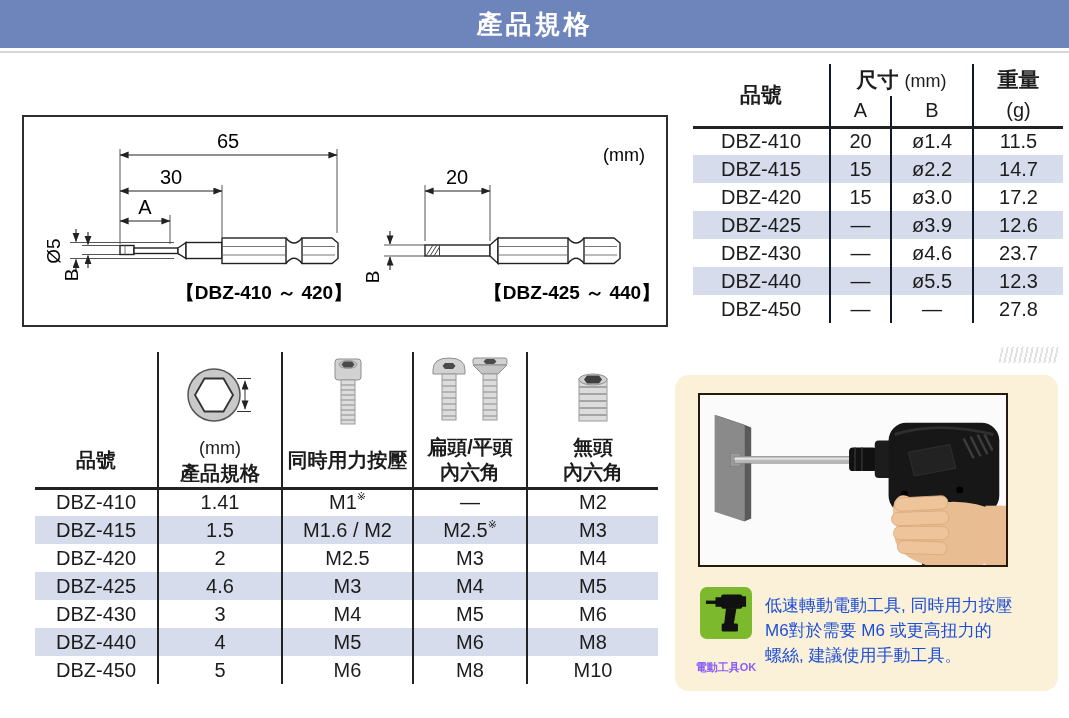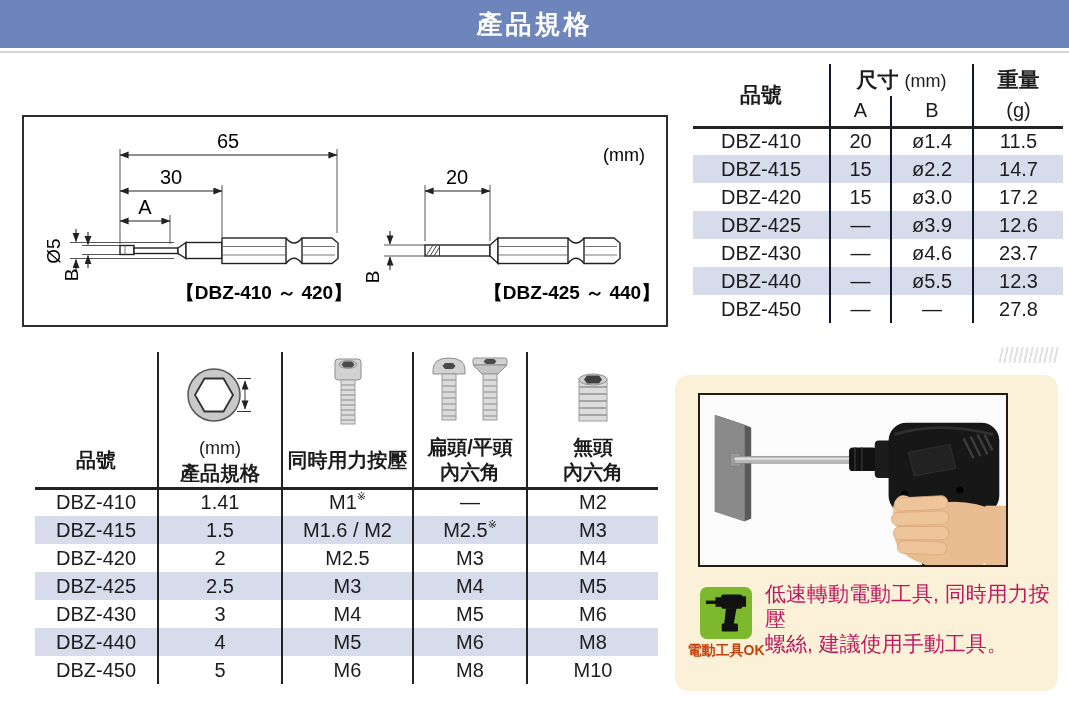--- a/index.html
+++ b/index.html
@@ -36,22 +36,22 @@
   .screw-table tbody tr{height:28px}
   .screw-table td{font-size:20px}
   .screw-table .vl{border-left:2px solid #222}
   .screw-table thead tr.labels th{border-bottom:3px solid #222}
 
   
   .photo-panel{position:absolute;left:675px;top:375px;width:383px;height:316px;background:var(--panel-bg,#faf1d8);border-radius:14px}
   .photo-frame{position:absolute;left:23px;top:18px;width:310px;height:174px;border:2px solid #241a10;background:#fcfcfc;overflow:hidden}
   .tool-ok{position:absolute;left:11px;top:212px;width:80px;text-align:center}
   .tool-ok-icon{width:52px;height:52px;margin:0 auto;background:var(--tool-ok-green,#7cb92c);border-radius:7px;display:flex;align-items:center;justify-content:center}
-  .tool-ok-label{margin-top:3px;font-size:14px;font-weight:bold;color:#c2410c;white-space:nowrap}
-  .note-text{position:absolute;left:90px;top:206px;width:285px;font-size:21px;line-height:25px;color:#be185d}
+  .tool-ok-label{margin-top:21px;font-size:11px;font-weight:bold;color:#8b5cf6;white-space:nowrap}
+  .note-text{position:absolute;left:90px;top:218px;width:285px;font-size:17px;line-height:25px;color:#1d4ed8}
 
   .watermark{position:absolute;left:1000px;top:347px;width:58px;height:16px;opacity:.35;transform:skewX(-12deg);background:repeating-linear-gradient(90deg,#aaa 0 2px,transparent 2px 5px);border-radius:2px}
 </style>
 </head>
 <body>
 
 <svg width="0" height="0" style="position:absolute" aria-hidden="true">
   <defs>
     <marker id="ar" markerWidth="10" markerHeight="8" refX="8.6" refY="3.5" orient="auto-start-reverse" markerUnits="userSpaceOnUse">
       <path d="M0,0 L9,3.5 L0,7 Z" fill="#222"></path>
@@ -286,21 +286,21 @@
     </tr>
       <tr>
       <td>DBZ-420</td>
       <td class="vl">2</td>
       <td class="vl">M2.5</td>
       <td class="vl">M3</td>
       <td class="vl">M4</td>
     </tr>
       <tr class="hl">
       <td>DBZ-425</td>
-      <td class="vl">2.5</td>
+      <td class="vl">4.6</td>
       <td class="vl">M3</td>
       <td class="vl">M4</td>
       <td class="vl">M5</td>
     </tr>
       <tr>
       <td>DBZ-430</td>
       <td class="vl">3</td>
       <td class="vl">M4</td>
       <td class="vl">M5</td>
       <td class="vl">M6</td>
@@ -365,17 +365,18 @@
           <rect x="37" y="4.5" width="6" height="11"></rect>
           <polygon points="22,17 33,17 30,34 20,34"></polygon>
           <rect x="17.5" y="33" width="17" height="8.5" rx="1.5"></rect>
         </g>
       </svg>
     </div>
     <div class="tool-ok-label">電動工具OK</div>
   </div>
   <div class="note-text">
     <div>低速轉動電動工具, 同時用力按壓</div>
+    <div>M6對於需要 M6 或更高扭力的</div>
     <div>螺絲, 建議使用手動工具。</div>
   </div>
 </div>
 
 <div class="watermark"></div>
 
 </body></html>

